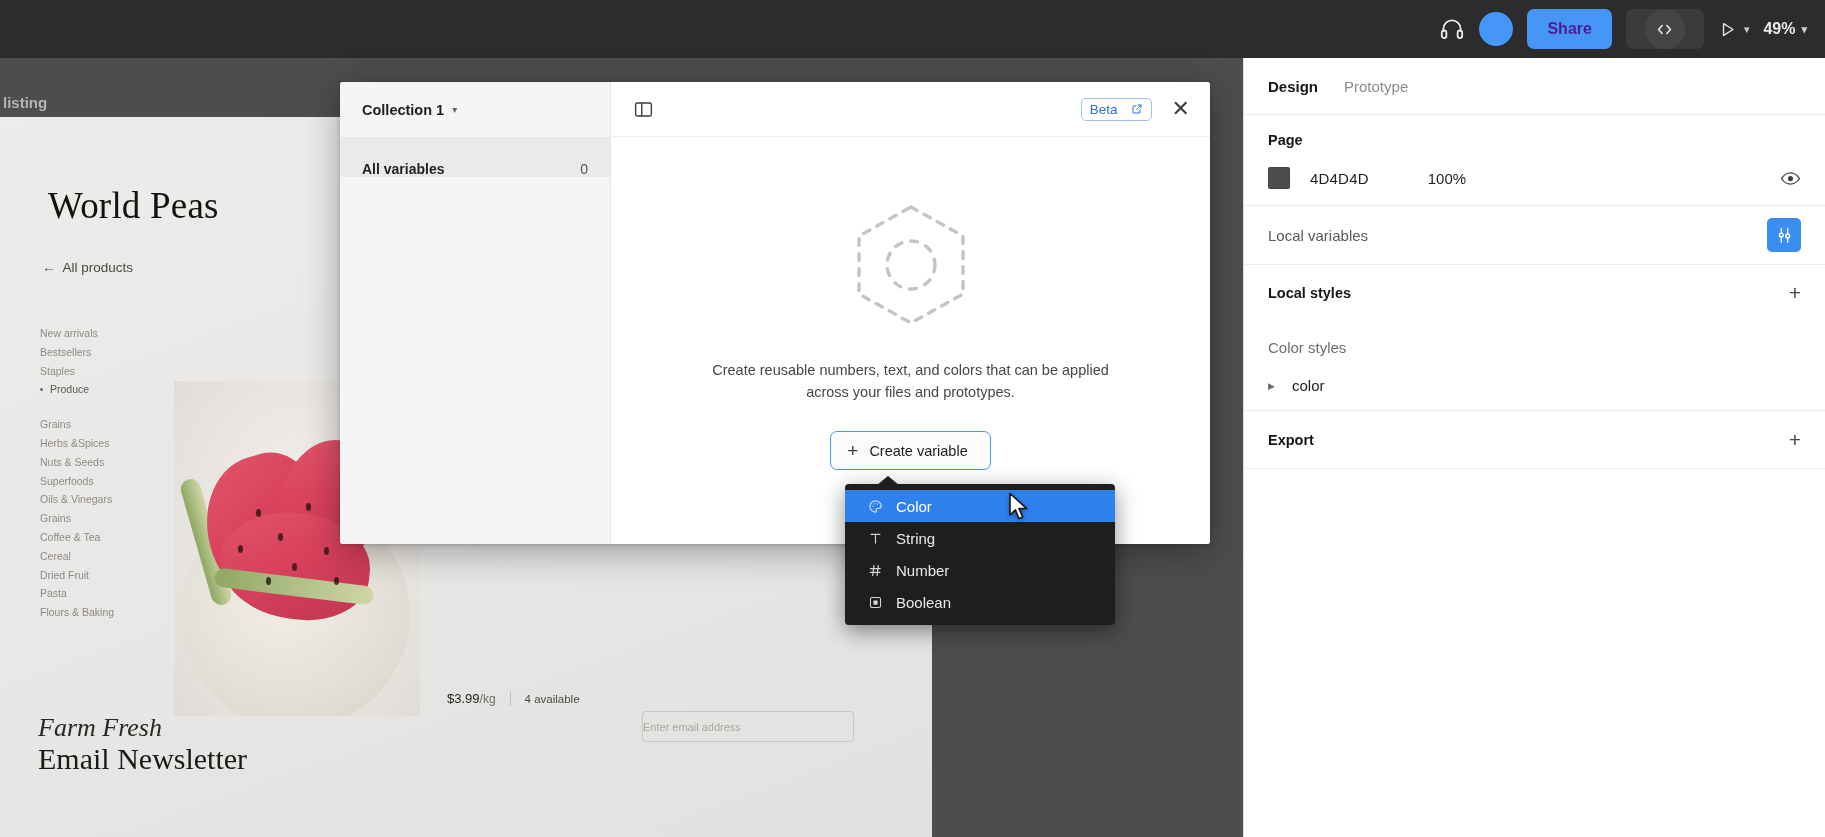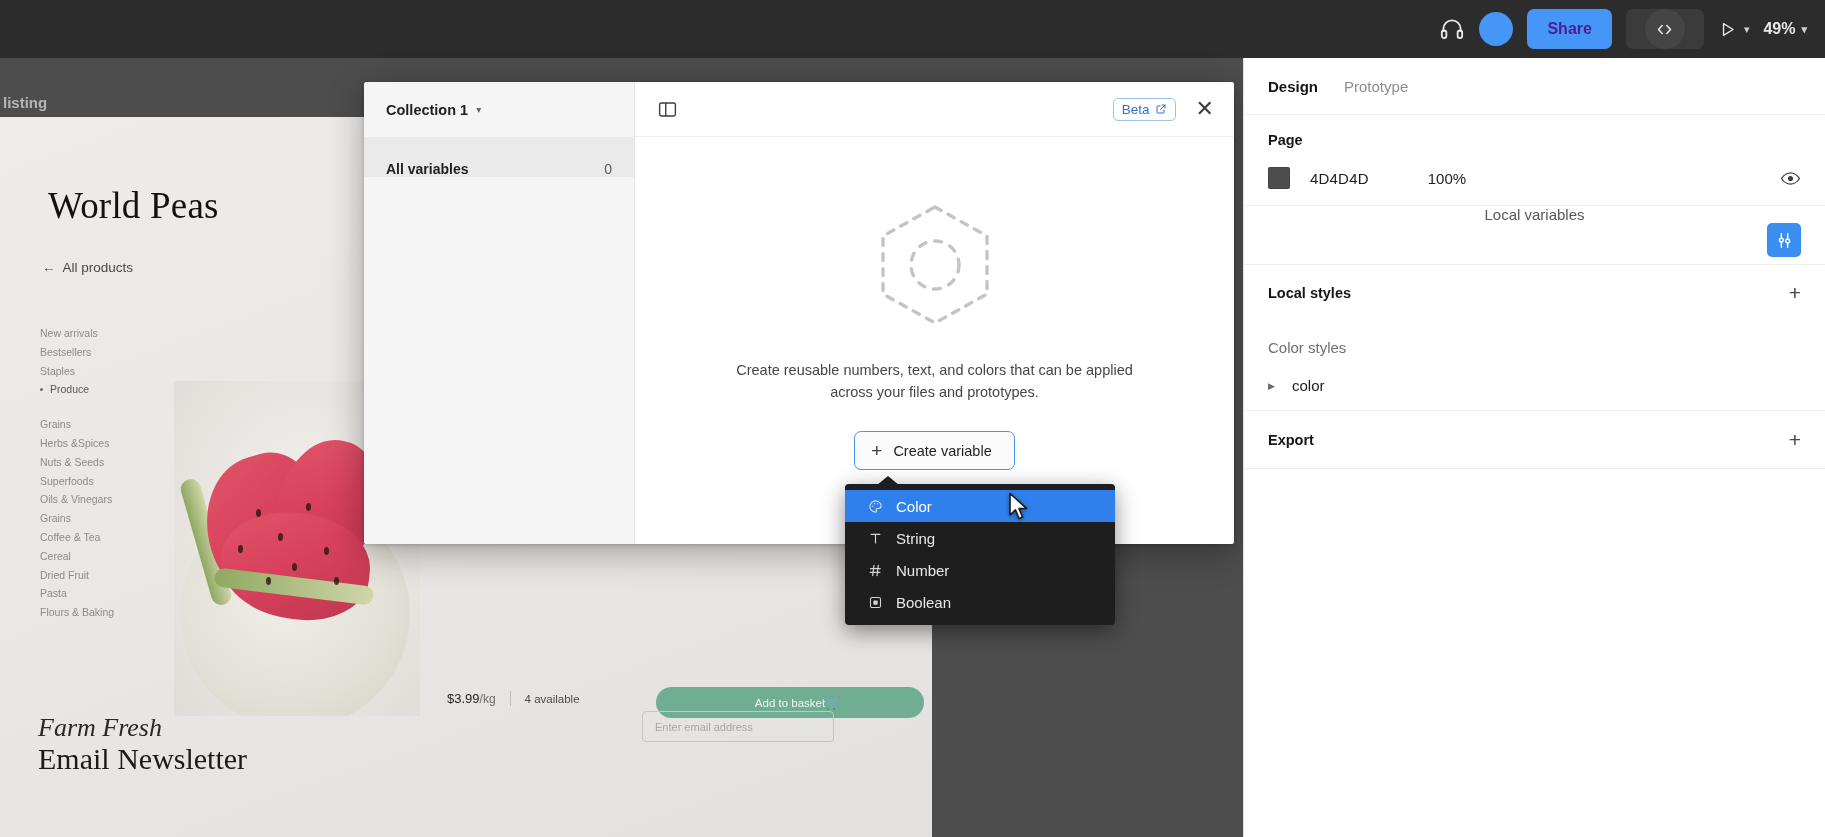--- a/index.html
+++ b/index.html
@@ -128,33 +128,33 @@
   .ab-news-title {
     position: absolute; left: 46px; top: 596px;
     font-family: "Liberation Serif", serif; font-style: italic;
     font-size: 26px; color: #2a2825;
   }
   .ab-news-sub {
     position: absolute; left: 46px; top: 625px;
     font-family: "Liberation Serif", serif; font-size: 30px; color: #1c1a17;
   }
   .ab-email-input {
-    position: absolute; left: 650px; top: 594px; width: 192px; height: 31px;
+    position: absolute; left: 650px; top: 594px; width: 212px; height: 31px;
     border: 1px solid #c9c6c1; border-radius: 4px; background: transparent;
-    display: flex; align-items: center; padding-left: 12px;
+    display: flex; align-items: center; 
     font-size: 11px; color: #aaa7a2;
   }
   .dark-strip {
     position: absolute; left: 932px; top: 59px; width: 311px; height: 779px;
     background: #4d4d4d;
   }
 
   
   .modal {
-    position: absolute; left: 364px; top: 82px; width: 870px; height: 462px;
+    position: absolute; left: 340px; top: 82px; width: 870px; height: 462px;
     background: #ffffff; border-radius: 3px;
     box-shadow: 0 8px 36px rgba(0,0,0,.32), 0 1px 4px rgba(0,0,0,.18);
     display: flex; overflow: hidden;
   }
   .modal-left {
     width: 271px; background: #f5f5f5; border-right: 1px solid #e6e6e6;
     display: flex; flex-direction: column;
   }
   .coll-header {
     height: 55px; display: flex; align-items: center; padding: 0 22px; gap: 8px;
@@ -169,21 +169,21 @@
   .allvars-count { font-size: 14px; color: #585858; }
   .modal-right { flex: 1; display: flex; flex-direction: column; background: #fff; }
   .modal-top {
     height: 55px; display: flex; align-items: center; padding: 0 16px 0 22px;
     border-bottom: 1px solid #eeeeee;
   }
   .panel-toggle-icon { width: 22px; height: 22px; display: flex; align-items: center; }
   .modal-top-right { margin-left: auto; display: flex; align-items: center; gap: 16px; }
   .beta-chip {
     border: 1px solid #9cc2ef; color: #2f6fcf; border-radius: 5px;
-    font-size: 13.5px; padding: 3px 8px; display: flex; align-items: center; gap: 5px;
+    font-size: 13.5px; padding: 3px 8px; display: flex; align-items: center; gap: 13px;
     background: #fff; cursor: pointer;
   }
   .close-x { font-size: 22px; color: #3d3d3d; line-height: 1; cursor: pointer; padding: 2px 4px; }
   .empty-wrap {
     flex: 1; display: flex; flex-direction: column; align-items: center;
     justify-content: center; padding-bottom: 10px;
   }
   .hex-icon { margin-bottom: 26px; }
   .empty-text {
     width: 400px; text-align: center; font-size: 14.5px; color: #464646;
@@ -242,21 +242,20 @@
   .swatch {
     width: 22px; height: 22px; background: #4d4d4d; border-radius: 2px;
     border: 1px solid rgba(0,0,0,.12);
   }
   .rp-hex { margin-left: 20px; font-size: 15px; color: #1d1d1d; letter-spacing: .2px; }
   .rp-opacity { margin-left: 59px; font-size: 15px; color: #1d1d1d; }
   .rp-eye { margin-left: auto; display: flex; align-items: center; cursor: pointer; }
   .rp-row-flat {
     height: 59px; display: flex; align-items: center; padding: 0 24px;
     border-bottom: 1px solid #ececec;
-    flex-direction: column;
   }
   .rp-localvars-label { font-size: 15px; color: #585858; }
   .rp-varbtn {
     margin-left: auto; width: 34px; height: 34px; border-radius: 5px;
     background: #3a8ef0; display: flex; align-items: center; justify-content: center;
     cursor: pointer;
   }
   .rp-plus {
     margin-left: auto; font-size: 21px; color: #4a4a4a; line-height: 1;
     font-weight: 300; cursor: pointer;
@@ -365,24 +364,20 @@
       </div>
 
       <div class="ab-price-row">
         <div class="ab-price">
           <span>$3.99</span><span class="unit">/kg</span>
         </div>
         <div class="ab-divider"></div>
         <div class="ab-avail">4 available</div>
       </div>
 
-      <div class="ab-basket">
-        <span>Add to basket</span>
-        <span class="bicon">🛒</span>
-      </div>
 
       <div class="ab-news-title">Farm Fresh</div>
       <div class="ab-news-sub">Email Newsletter</div>
       <div class="ab-email-input">Enter email address</div>
 
     </div>
 
     <div class="dark-strip"></div>
   </div>
 

